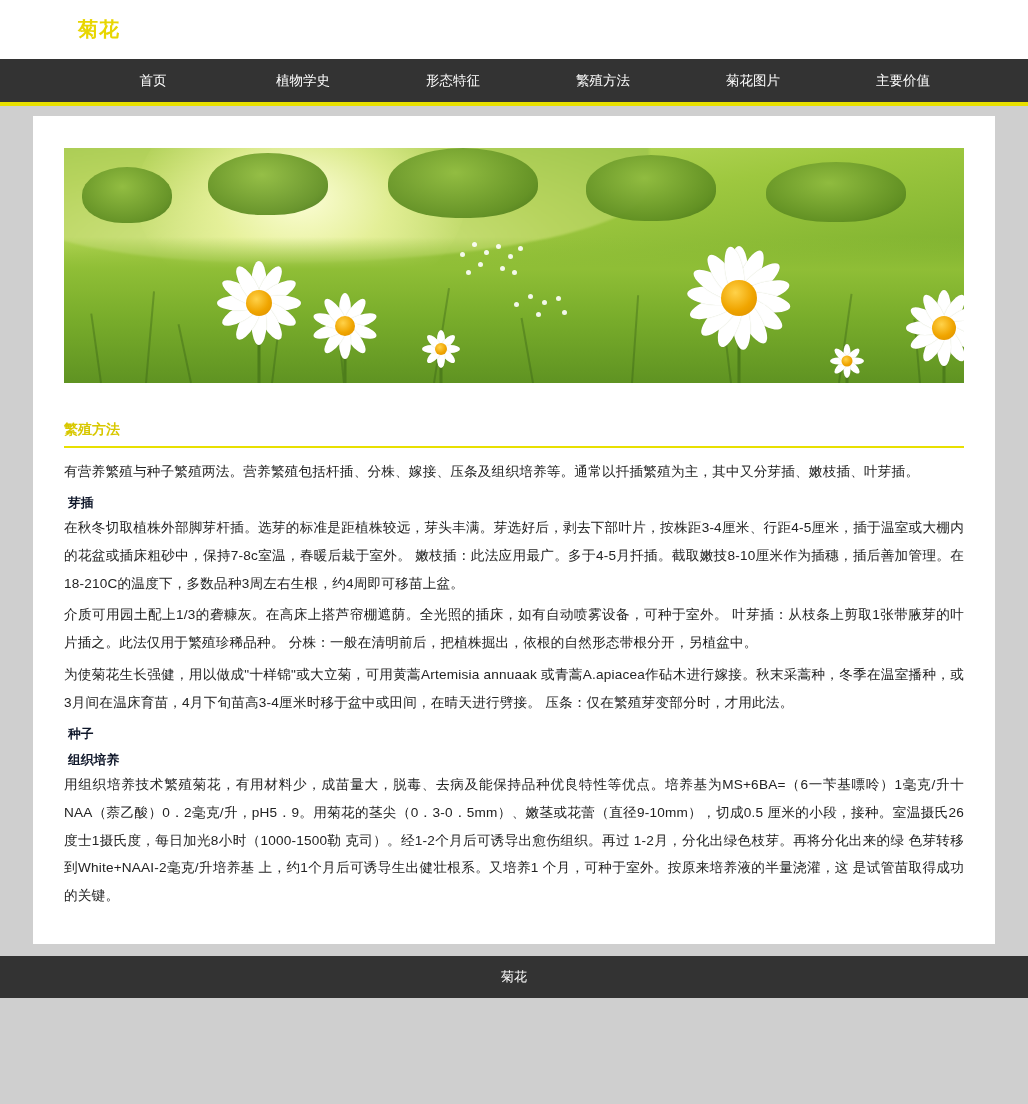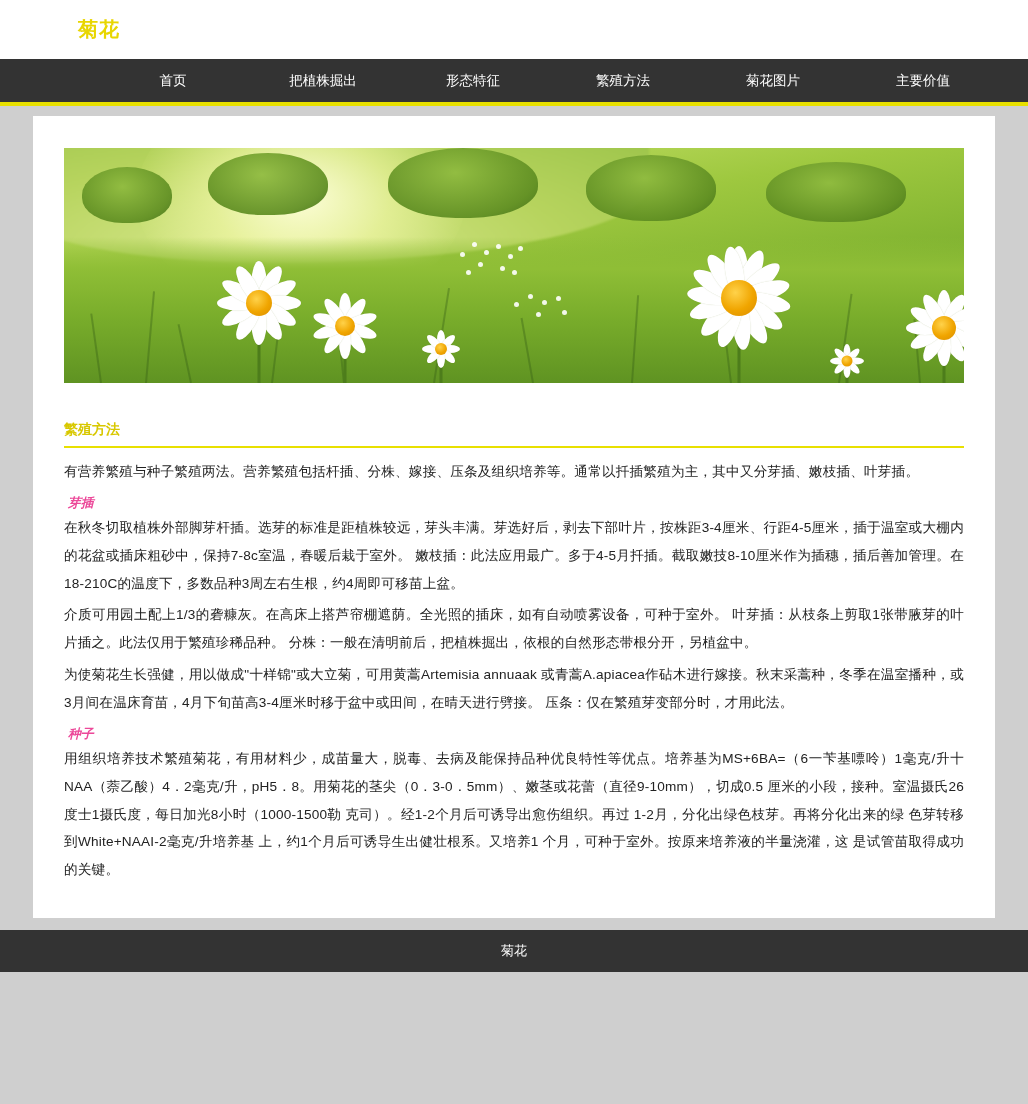--- a/index.html
+++ b/index.html
@@ -39,21 +39,21 @@
     background: #333333;
     height: 43px;
     display: flex;
     align-items: center;
     border-bottom: 4px solid #e8e000;
   }
   .nav-inner {
     width: 100%;
     display: flex;
     justify-content: flex-start;
-    padding-left: 98px;
+    padding-left: 78px;
     box-sizing: border-box;
   }
   .nav-item {
     color: #ffffff;
     font-size: 13.5px;
     width: 150px;
     text-align: center;
     text-decoration: none;
     line-height: 43px;
     display: block;
@@ -167,24 +167,23 @@
     font-size: 13.6px;
     color: #222222;
     line-height: 2.05;
     margin: 0 0 4px 0;
     text-align: justify;
     letter-spacing: .2px;
   }
   .sub {
     font-size: 12.8px;
     font-weight: bold;
-    color: #ec4899;
+    color: #0f172a;
     margin: 9px 0 2px 0;
     padding-left: 4px;
-    font-style: italic;
   }
   
   .site-footer {
     background: #333333;
     height: 42px;
     margin-top: 12px;
     color: #ffffff;
     font-size: 13px;
     display: flex;
     align-items: center;
@@ -196,21 +195,21 @@
 
 <div class="page">
 
   <div class="site-header">
     <div class="site-title">菊花</div>
   </div>
 
   <div class="nav-bar">
     <div class="nav-inner">
       <a class="nav-item">首页</a>
-      <a class="nav-item">把植株掘出</a>
+      <a class="nav-item">植物学史</a>
       <a class="nav-item">形态特征</a>
       <a class="nav-item">繁殖方法</a>
       <a class="nav-item">菊花图片</a>
       <a class="nav-item">主要价值</a>
     </div>
   </div>
 
   <div class="content-shell">
 
     <div class="hero">
@@ -361,21 +360,22 @@
 
       <div class="sub">芽插</div>
       <p class="para">在秋冬切取植株外部脚芽杆插。选芽的标准是距植株较远，芽头丰满。芽选好后，剥去下部叶片，按株距3-4厘米、行距4-5厘米，插于温室或大棚内的花盆或插床粗砂中，保持7-8c室温，春暖后栽于室外。 嫩枝插：此法应用最广。多于4-5月扦插。截取嫩技8-10厘米作为插穗，插后善加管理。在18-210C的温度下，多数品种3周左右生根，约4周即可移苗上盆。</p>
 
       <p class="para">介质可用园土配上1/3的砻糠灰。在高床上搭芦帘棚遮荫。全光照的插床，如有自动喷雾设备，可种于室外。 叶芽插：从枝条上剪取1张带腋芽的叶片插之。此法仅用于繁殖珍稀品种。 分株：一般在清明前后，把植株掘出，依根的自然形态带根分开，另植盆中。</p>
 
       <p class="para">为使菊花生长强健，用以做成"十样锦"或大立菊，可用黄蒿Artemisia annuaak 或青蒿A.apiacea作砧木进行嫁接。秋末采蒿种，冬季在温室播种，或3月间在温床育苗，4月下旬苗高3-4厘米时移于盆中或田间，在晴天进行劈接。 压条：仅在繁殖芽变部分时，才用此法。</p>
 
       <div class="sub">种子</div>
 
-      <p class="para">用组织培养技术繁殖菊花，有用材料少，成苗量大，脱毒、去病及能保持品种优良特性等优点。培养基为MS+6BA=（6一苄基嘌呤）1毫克/升十 NAA（萘乙酸）4．2毫克/升，pH5．8。用菊花的茎尖（0．3-0．5mm）、嫩茎或花蕾（直径9-10mm），切成0.5 厘米的小段，接种。室温摄氏26度士1摄氏度，每日加光8小时（1000-1500勒 克司）。经1-2个月后可诱导出愈伤组织。再过 1-2月，分化出绿色枝芽。再将分化出来的绿 色芽转移到White+NAAI-2毫克/升培养基 上，约1个月后可诱导生出健壮根系。又培养1 个月，可种于室外。按原来培养液的半量浇灌，这 是试管苗取得成功的关键。</p>
+      <div class="sub">组织培养</div>
+      <p class="para">用组织培养技术繁殖菊花，有用材料少，成苗量大，脱毒、去病及能保持品种优良特性等优点。培养基为MS+6BA=（6一苄基嘌呤）1毫克/升十 NAA（萘乙酸）0．2毫克/升，pH5．9。用菊花的茎尖（0．3-0．5mm）、嫩茎或花蕾（直径9-10mm），切成0.5 厘米的小段，接种。室温摄氏26度士1摄氏度，每日加光8小时（1000-1500勒 克司）。经1-2个月后可诱导出愈伤组织。再过 1-2月，分化出绿色枝芽。再将分化出来的绿 色芽转移到White+NAAI-2毫克/升培养基 上，约1个月后可诱导生出健壮根系。又培养1 个月，可种于室外。按原来培养液的半量浇灌，这 是试管苗取得成功的关键。</p>
     </div>
   </div>
 
   <div class="site-footer">
     <span>菊花</span>
   </div>
 
 </div>
 
 </body></html>

